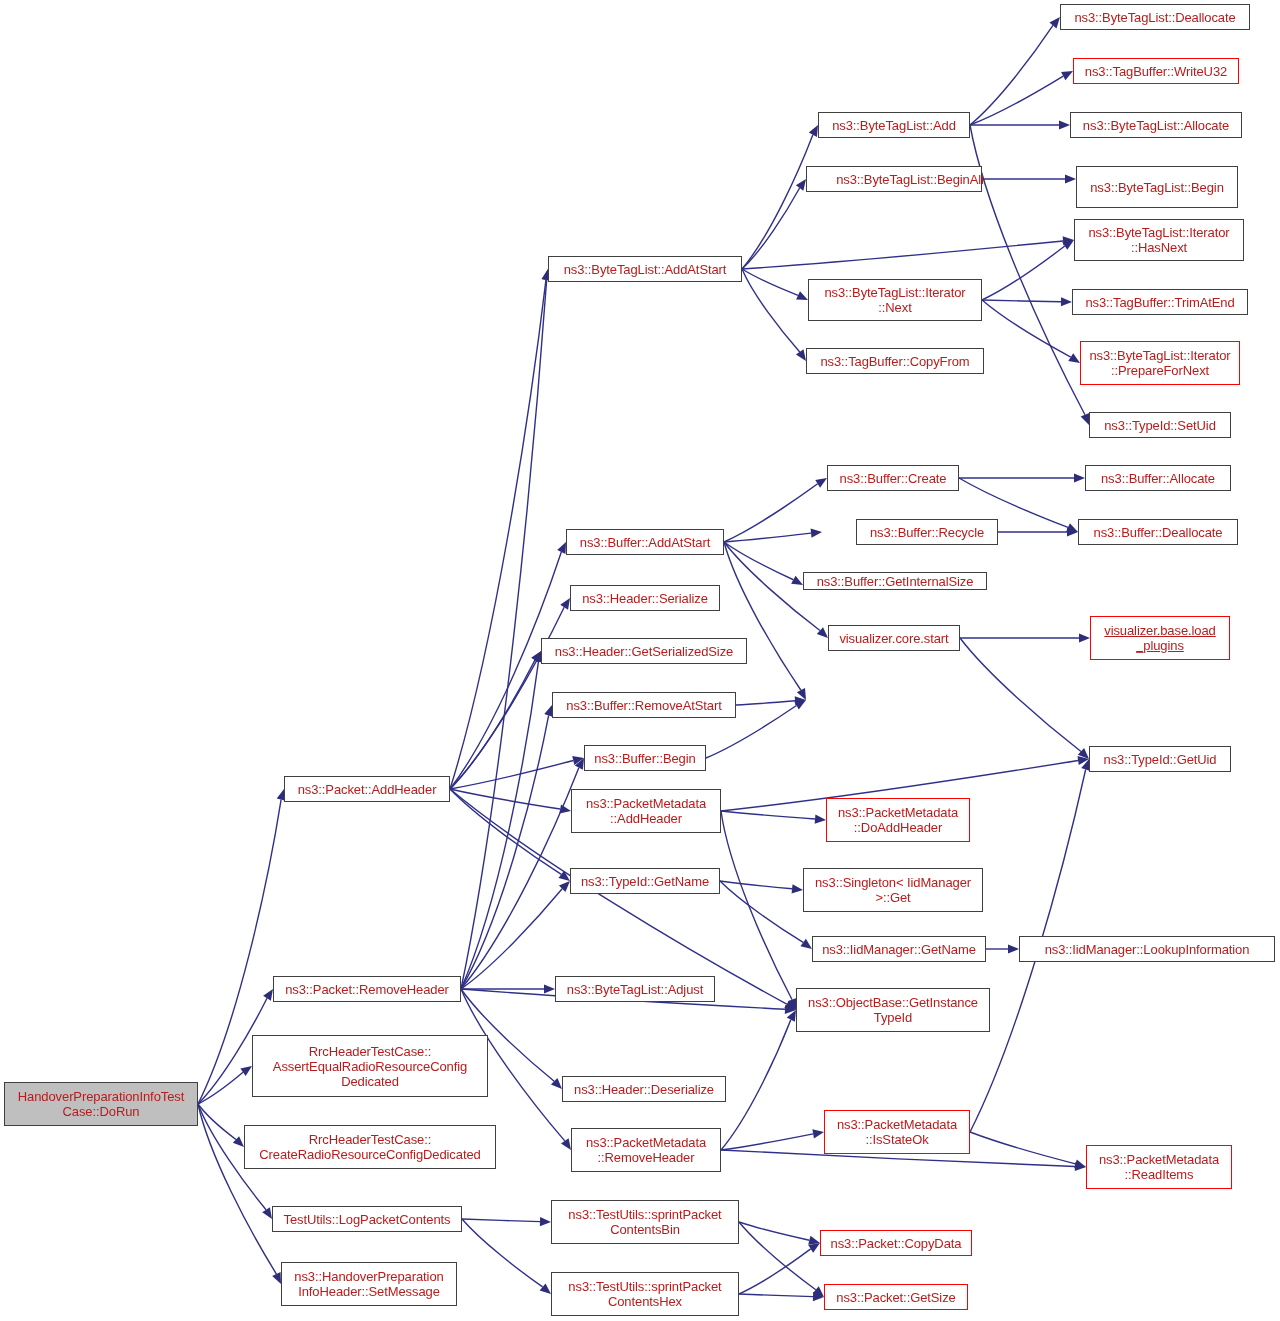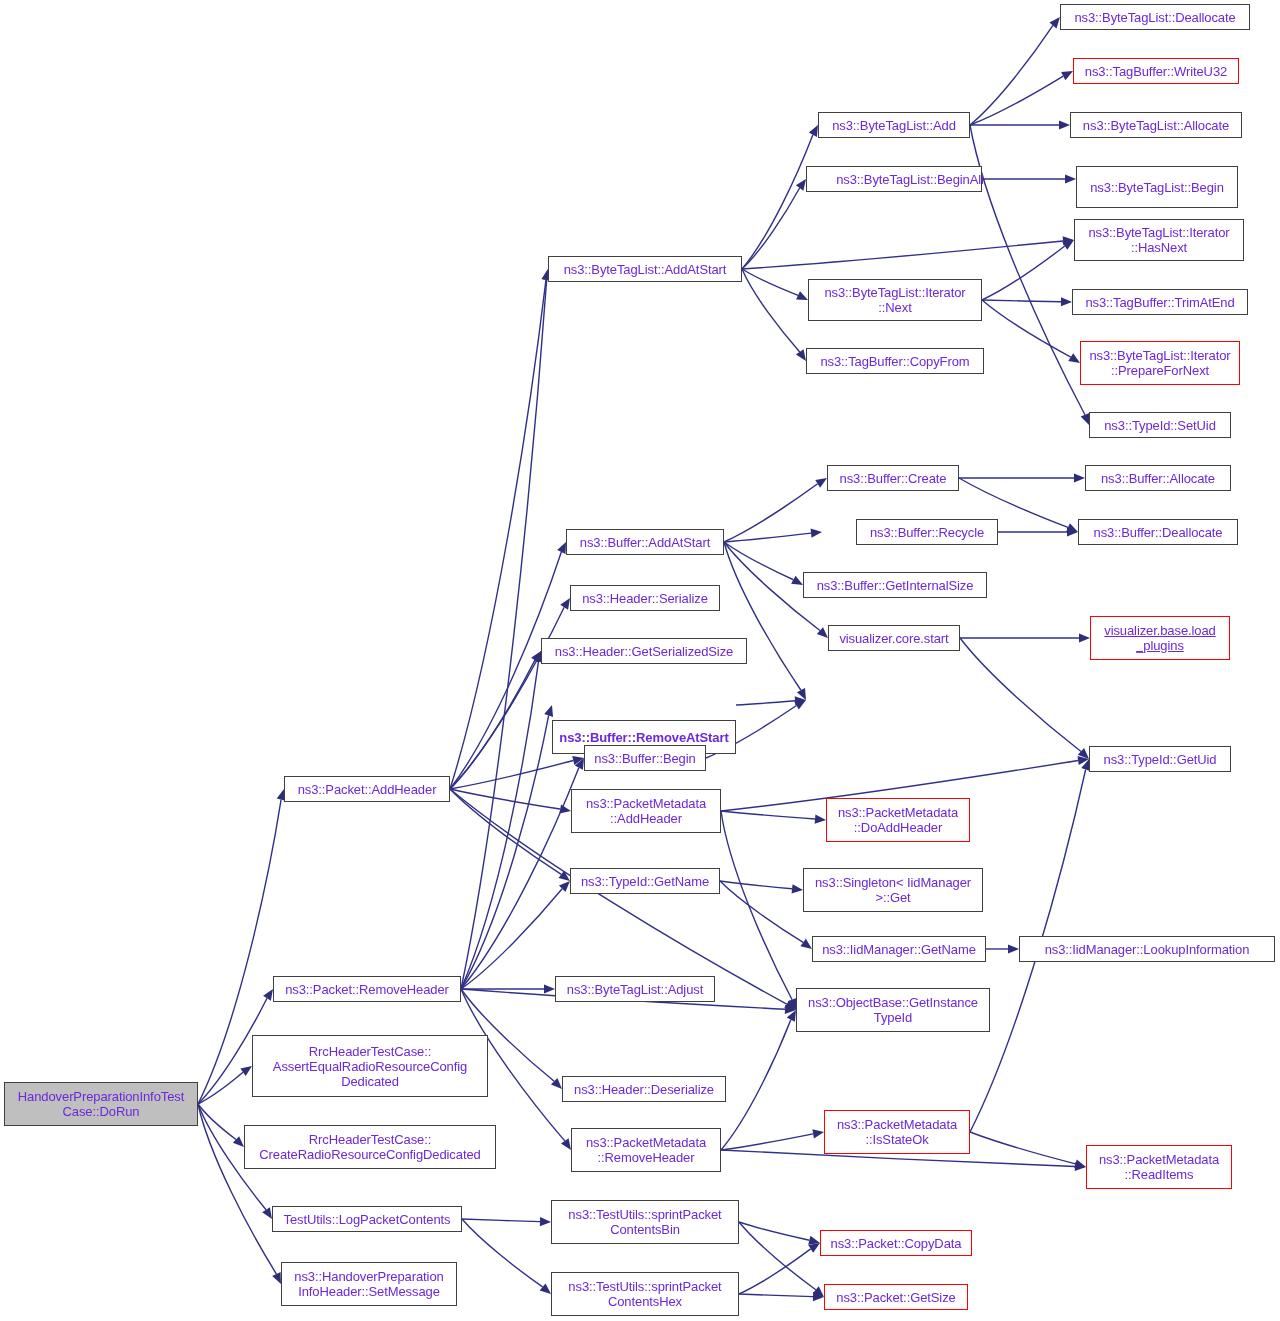--- a/index.html
+++ b/index.html
@@ -30,21 +30,21 @@
   }
   .node {
     position: absolute;
     box-sizing: border-box;
     display: flex;
     align-items: center;
     justify-content: center;
     text-align: center;
     background: #ffffff;
     border: 1px solid #404040;
-    color: #6d28d9;
+    color: #b91c1c;
     font-size: 13px;
     line-height: 15px;
     letter-spacing: -0.1px;
     white-space: pre-line;
     padding: 1px 4px;
     cursor: pointer;
   }
   .node.red {
     border-color: #ff0000;
   }
@@ -213,28 +213,28 @@
       <div class="node" style="left: 1076px; top: 166px; width: 162px; height: 42px;">ns3::ByteTagList::Begin</div>
       <div class="node" style="left: 1074px; top: 219px; width: 170px; height: 42px;">ns3::ByteTagList::Iterator
 ::HasNext</div>
       <div class="node" style="left: 1072px; top: 289px; width: 176px; height: 26px;">ns3::TagBuffer::TrimAtEnd</div>
       <div class="node red" style="left: 1080px; top: 341px; width: 160px; height: 44px;">ns3::ByteTagList::Iterator
 ::PrepareForNext</div>
       <div class="node" style="left: 1089px; top: 412px; width: 142px; height: 26px;">ns3::TypeId::SetUid</div>
       <div class="node" style="left: 566px; top: 529px; width: 158px; height: 26px;">ns3::Buffer::AddAtStart</div>
       <div class="node" style="left: 570px; top: 585px; width: 150px; height: 26px;">ns3::Header::Serialize</div>
       <div class="node" style="left: 541px; top: 638px; width: 206px; height: 26px;">ns3::Header::GetSerializedSize</div>
-      <div class="node" style="left: 552px; top: 720px; width: 184px; height: 34px; font-weight: bold;">ns3::Buffer::RemoveAtStart</div>
+      <div class="node" style="left: 552px; top: 692px; width: 184px; height: 26px;">ns3::Buffer::RemoveAtStart</div>
       <div class="node" style="left: 584px; top: 745px; width: 122px; height: 26px;">ns3::Buffer::Begin</div>
       <div class="node" style="left: 571px; top: 789px; width: 150px; height: 44px;">ns3::PacketMetadata
 ::AddHeader</div>
       <div class="node" style="left: 570px; top: 868px; width: 150px; height: 26px;">ns3::TypeId::GetName</div>
       <div class="node" style="left: 827px; top: 465px; width: 132px; height: 26px;">ns3::Buffer::Create</div>
       <div class="node" style="left: 856px; top: 519px; width: 142px; height: 26px;">ns3::Buffer::Recycle</div>
-      <div class="node" style="left: 803px; top: 572px; width: 184px; height: 26px;">ns3::Buffer::GetInternalSize</div>
+      <div class="node" style="left: 803px; top: 572px; width: 184px; height: 18px;">ns3::Buffer::GetInternalSize</div>
       <div class="node" style="left: 828px; top: 625px; width: 132px; height: 26px;">visualizer.core.start</div>
       <div class="node" style="left: 1085px; top: 465px; width: 146px; height: 26px;">ns3::Buffer::Allocate</div>
       <div class="node" style="left: 1078px; top: 519px; width: 160px; height: 26px;">ns3::Buffer::Deallocate</div>
       <div class="node red" style="left: 1090px; top: 616px; width: 140px; height: 44px; text-decoration: underline;">visualizer.base.load
 _plugins</div>
       <div class="node" style="left: 1089px; top: 746px; width: 142px; height: 26px;">ns3::TypeId::GetUid</div>
       <div class="node red" style="left: 826px; top: 798px; width: 144px; height: 44px;">ns3::PacketMetadata
 ::DoAddHeader</div>
       <div class="node" style="left: 803px; top: 868px; width: 180px; height: 44px;">ns3::Singleton&lt; IidManager
 &gt;::Get</div>

